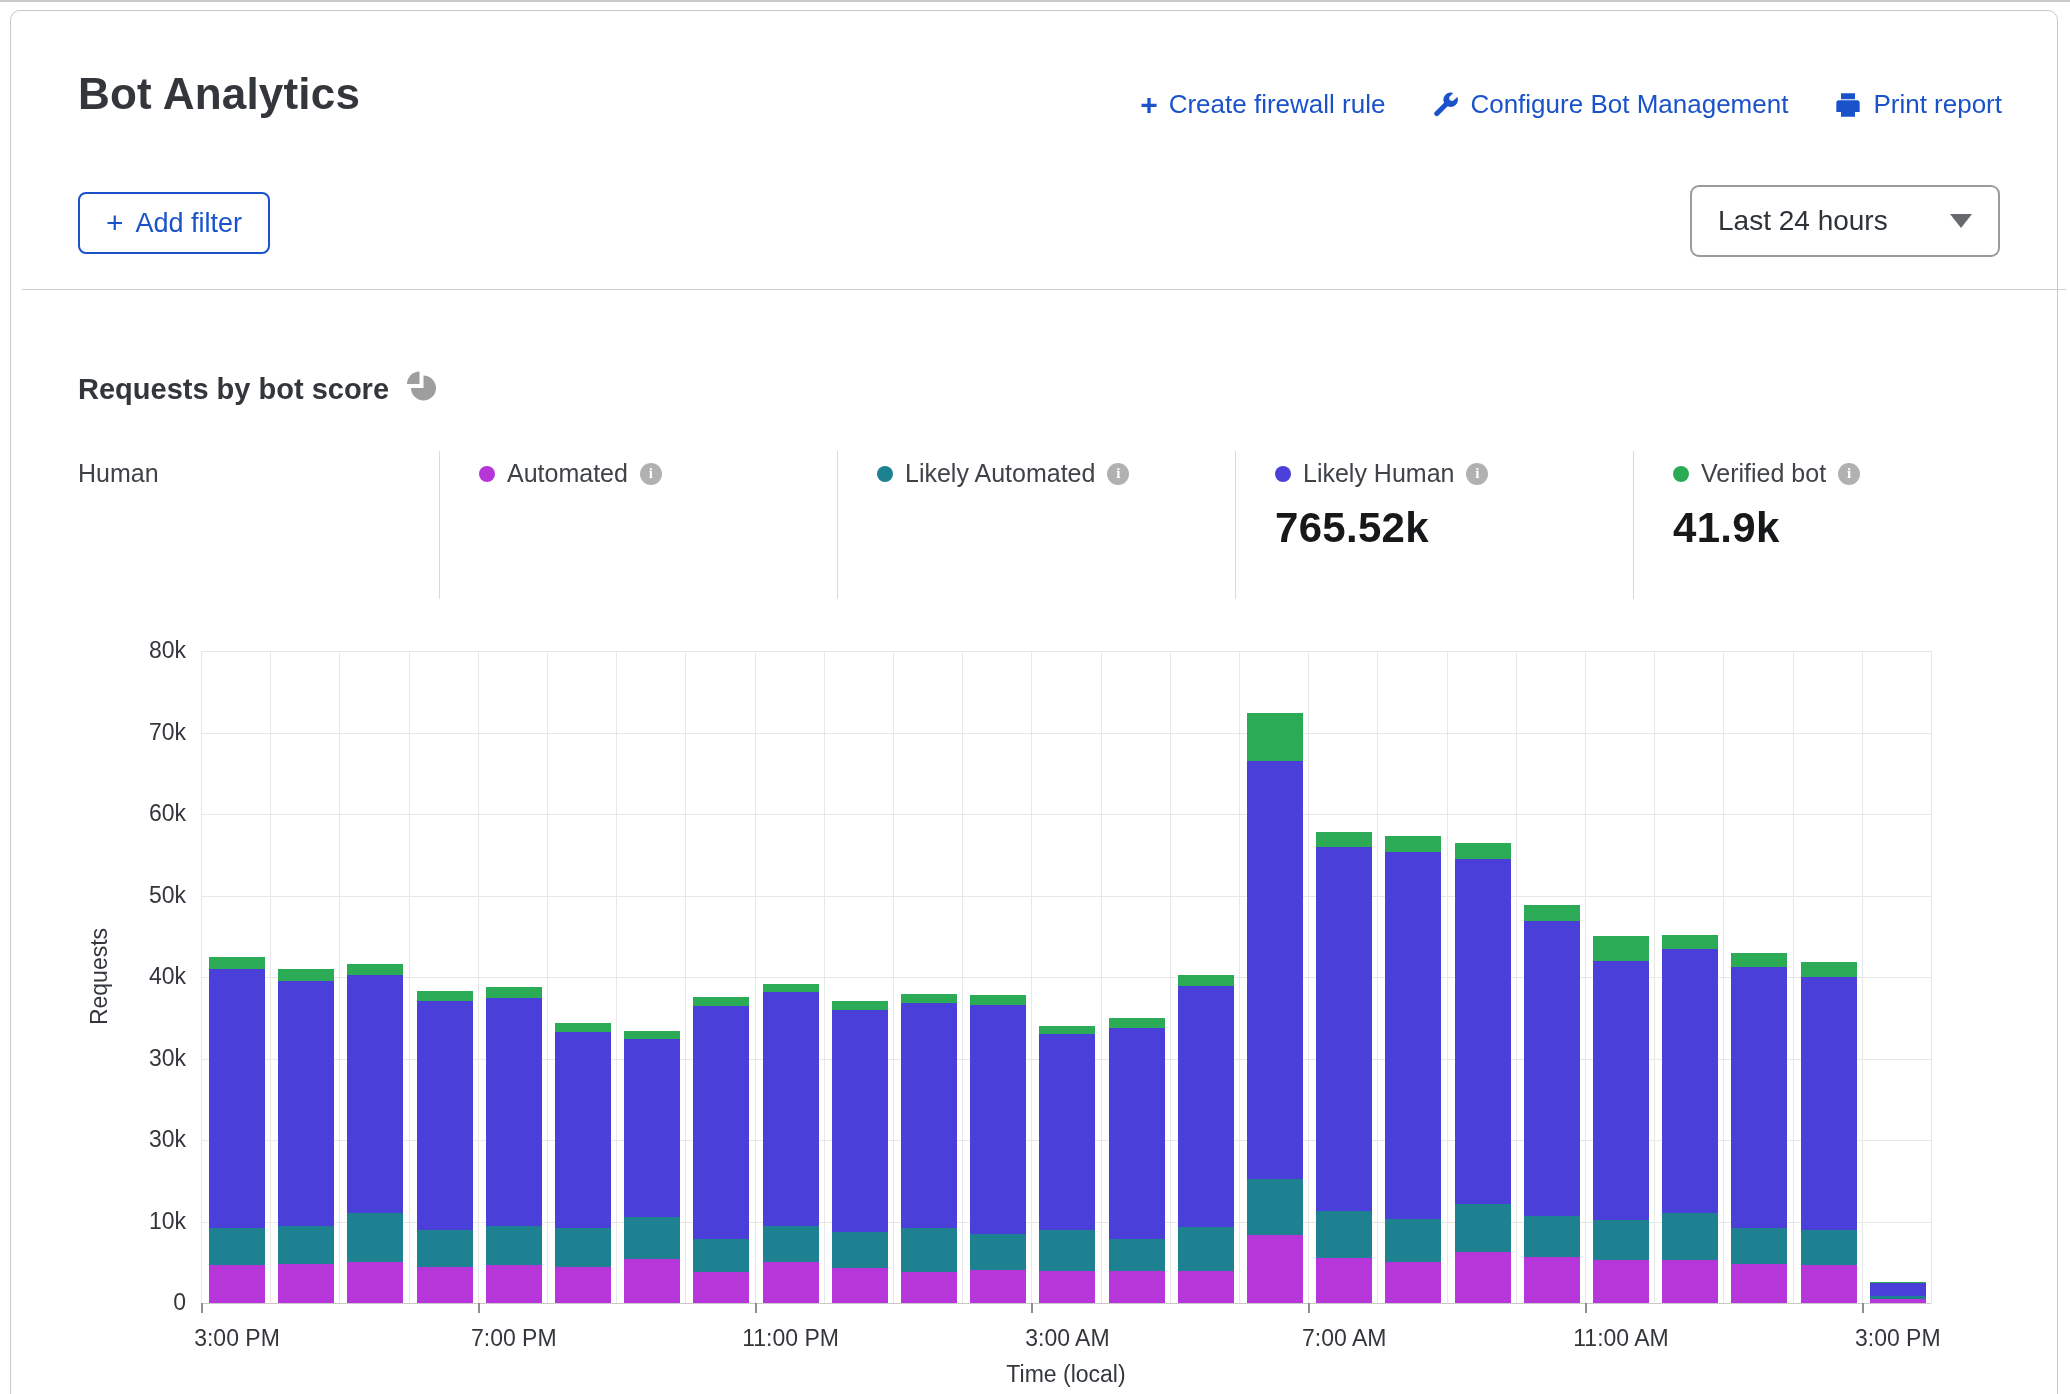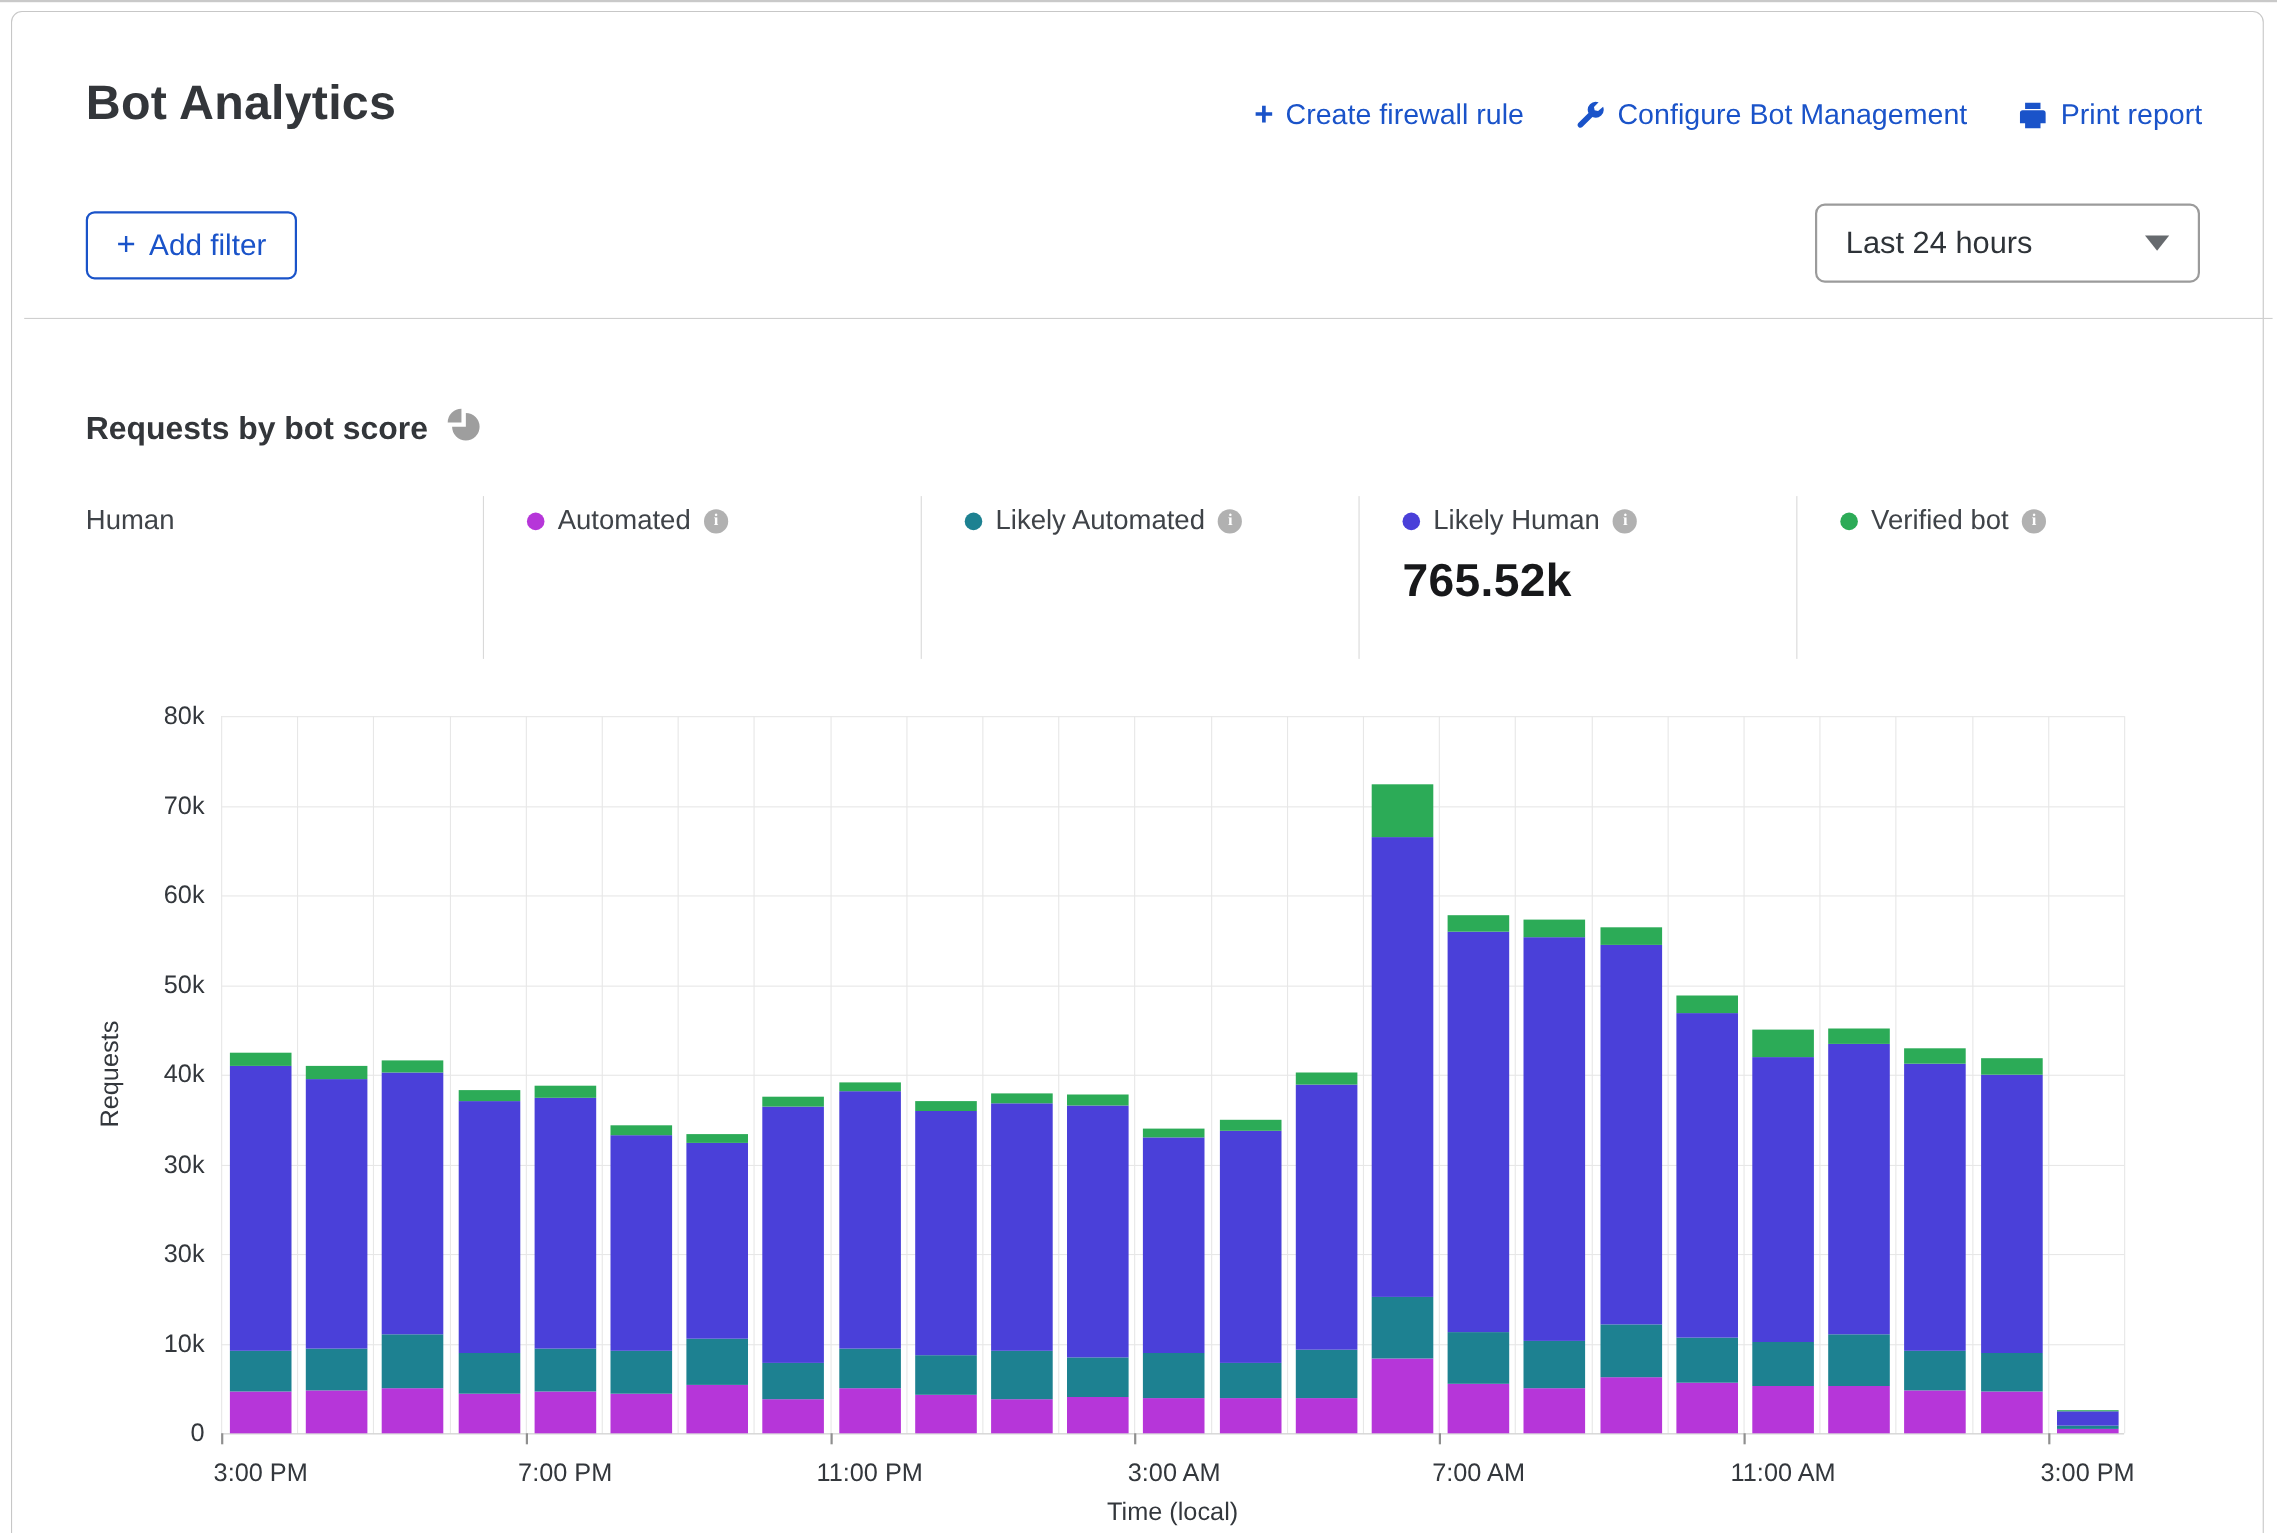--- a/index.html
+++ b/index.html
@@ -11,21 +11,21 @@
   
   .page-title{position:absolute;left:67px;top:58px;font-size:44px;font-weight:700;color:#33363a;letter-spacing:.2px;}
   .actions{position:absolute;right:55px;top:78px;display:flex;gap:46px;align-items:center;}
   .hlink{display:flex;align-items:center;gap:11px;color:#1a53c9;font-size:26px;cursor:pointer;}
   .hlink svg{display:block;}
   .plus-glyph{font-size:30px;font-weight:700;line-height:1;}
   .add-filter{position:absolute;left:67px;top:181px;height:62px;display:flex;align-items:center;gap:12px;
       padding:0 26px;border:2px solid #1a53c9;border-radius:8px;background:#fff;color:#1a53c9;
       font-size:27px;cursor:pointer;}
   .add-filter .plus-glyph{font-size:30px;font-weight:400;}
-  .dropdown{position:absolute;right:57px;top:174px;width:350px;height:72px;border:2px solid #9b9b9b;
+  .dropdown{position:absolute;right:57px;top:174px;width:310px;height:72px;border:2px solid #9b9b9b;
       border-radius:9px;background:#fff;display:flex;align-items:center;justify-content:space-between;
       padding:0 26px;box-sizing:border-box;font-size:28px;color:#2e3338;cursor:pointer;}
   .chev{width:0;height:0;border-left:11px solid transparent;border-right:11px solid transparent;
       border-top:14px solid #666a6e;}
   .hdr-divider{position:absolute;left:11px;top:278px;width:2044px;height:1px;background:#cfcfcf;}
   
   .section-title{position:absolute;left:67px;top:358px;display:flex;align-items:center;gap:16px;
       font-size:29px;font-weight:700;color:#33363a;}
   
   .stat{position:absolute;top:448px;width:350px;}
@@ -130,20 +130,21 @@
     </div>
     <div class="val">765.52k</div>
   </div>
   <div class="stat-divider" style="left:1622px;"></div>
   <div class="stat" style="left:1662px;">
     <div class="lab">
       <span class="dot" style="background:#2cab57;"></span>
       <span>Verified bot</span>
       <span class="info">i</span>
     </div>
+    <div class="val">41.9k</div>
   </div>
 
   <div id="chart">
       <div class="gridv" style="left: 190px; top: 640px; width: 1px; height: 652px;"></div>
       <div class="gridv" style="left: 259.2px; top: 640px; width: 1px; height: 652px;"></div>
       <div class="gridv" style="left: 328.4px; top: 640px; width: 1px; height: 652px;"></div>
       <div class="gridv" style="left: 397.6px; top: 640px; width: 1px; height: 652px;"></div>
       <div class="gridv" style="left: 466.8px; top: 640px; width: 1px; height: 652px;"></div>
       <div class="gridv" style="left: 536px; top: 640px; width: 1px; height: 652px;"></div>
       <div class="gridv" style="left: 605.2px; top: 640px; width: 1px; height: 652px;"></div>

